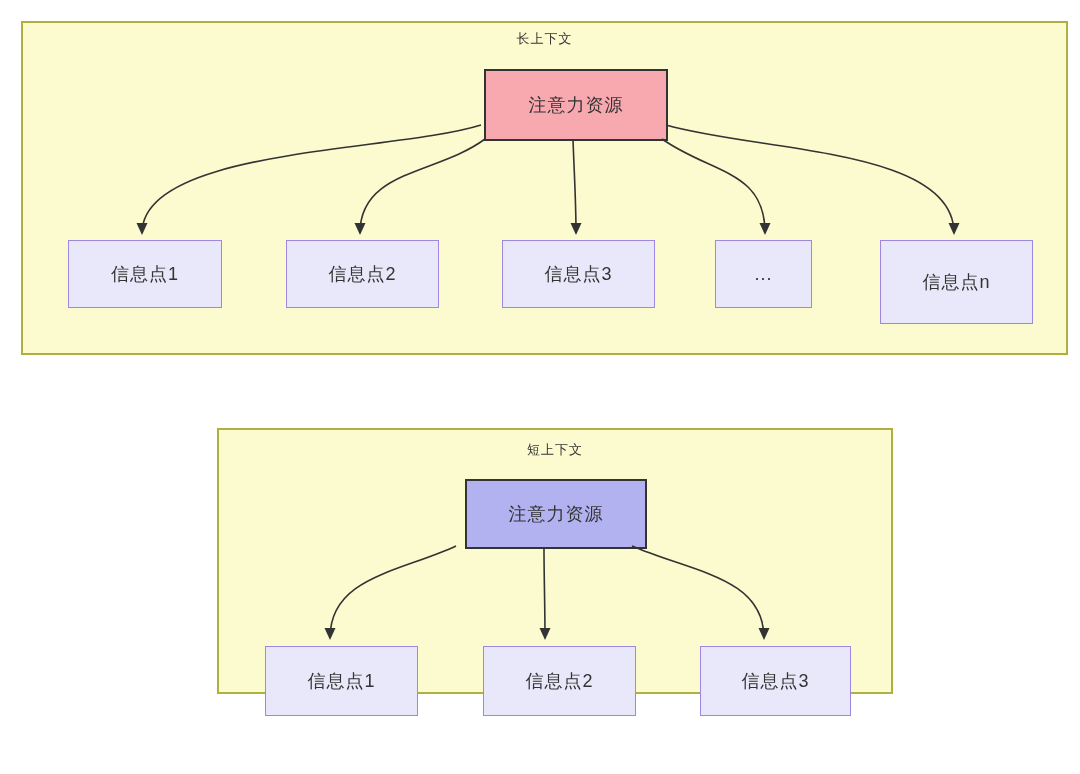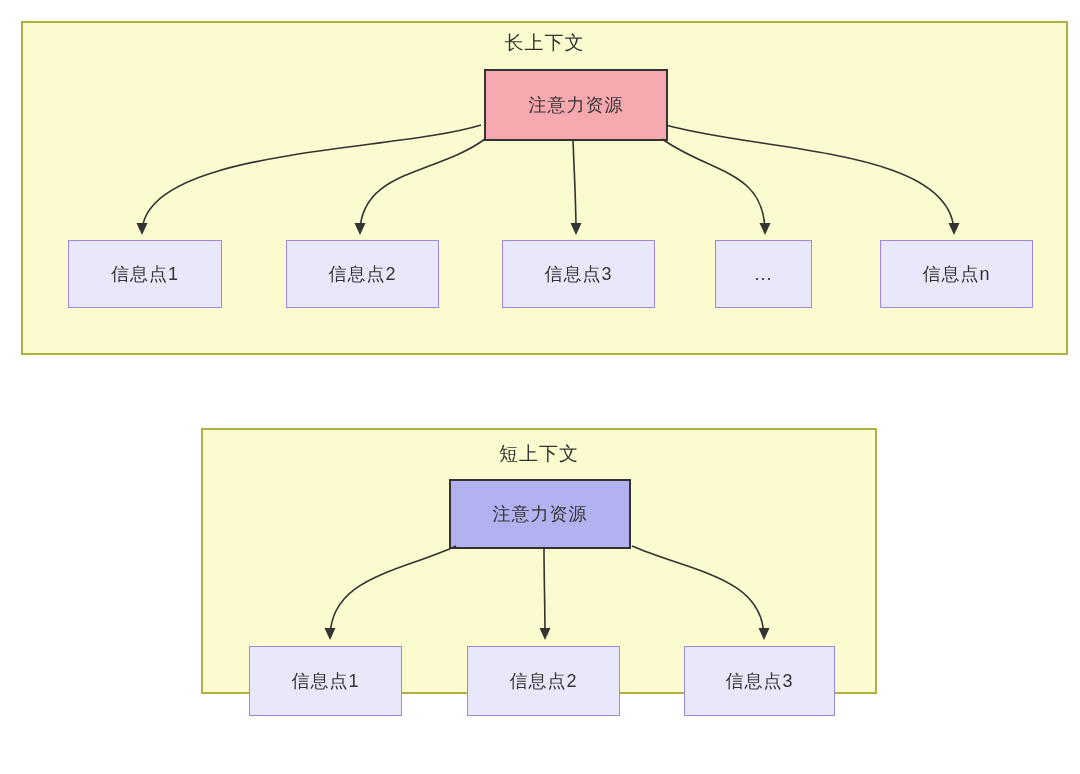--- a/index.html
+++ b/index.html
@@ -30,21 +30,21 @@
   .panel {
     position: absolute;
     background: var(--panel-bg);
     border: 2px solid var(--panel-border);
   }
   .panel-title {
     position: absolute;
     left: 0;
     right: 0;
     text-align: center;
-    font-size: 19px;
+    font-size: 13px;
     color: var(--text);
     letter-spacing: 1px;
   }
   .node {
     position: absolute;
     display: flex;
     align-items: center;
     justify-content: center;
     font-size: 18px;
     color: var(--text);
@@ -76,24 +76,24 @@
 
 <div class="canvas">
 
   <section class="panel" style="left:21px; top:21px; width:1047px; height:334px;">
     <div class="panel-title" style="top:7px;">长上下文</div>
     <div class="node source long" style="left:461px; top:46px; width:184px; height:72px;">注意力资源</div>
     <div class="node target" style="left:45px; top:217px; width:154px; height:68px;">信息点1</div>
     <div class="node target" style="left:263px; top:217px; width:153px; height:68px;">信息点2</div>
     <div class="node target" style="left:479px; top:217px; width:153px; height:68px;">信息点3</div>
     <div class="node target" style="left:692px; top:217px; width:97px; height:68px;">...</div>
-    <div class="node target" style="left:857px; top:217px; width:153px; height:68px;">信息点n</div>
+    <div class="node target" style="left:857px; top:217px; width:153px; height:84px;">信息点n</div>
   </section>
 
-  <section class="panel" style="left:201px; top:428px; width:676px; height:266px;">
+  <section class="panel" style="left:217px; top:428px; width:676px; height:266px;">
     <div class="panel-title" style="top:11px;">短上下文</div>
     <div class="node source short" style="left:246px; top:49px; width:182px; height:70px;">注意力资源</div>
     <div class="node target" style="left:46px; top:216px; width:153px; height:70px;">信息点1</div>
     <div class="node target" style="left:264px; top:216px; width:153px; height:70px;">信息点2</div>
     <div class="node target" style="left:481px; top:216px; width:151px; height:70px;">信息点3</div>
   </section>
 
   <svg class="arrows" width="1080" height="774" viewBox="0 0 1080 774">
     <defs>
       <marker id="ah" markerUnits="userSpaceOnUse" markerWidth="16" markerHeight="14" refX="10" refY="5.5" orient="auto">

